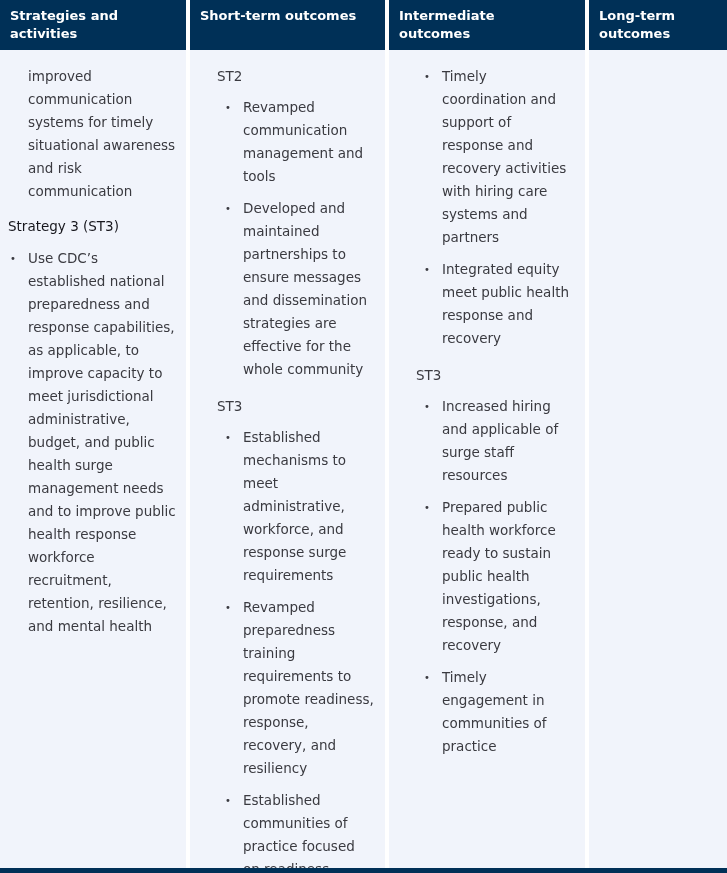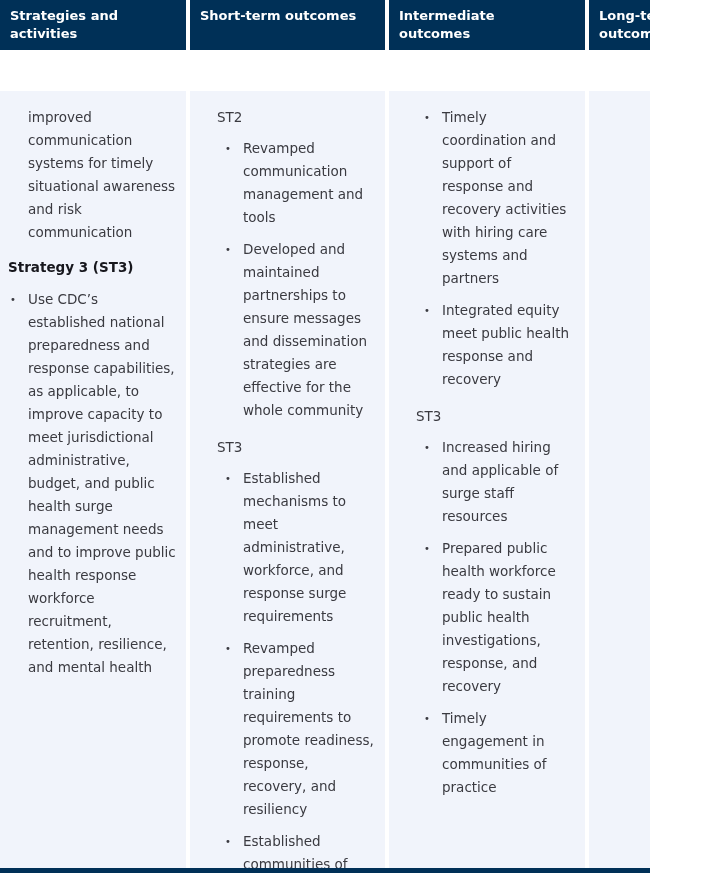--- a/index.html
+++ b/index.html
@@ -1,19 +1,19 @@
 <!DOCTYPE html>
 <html><head>
 <meta charset="utf-8">
 <style>
   html, body { margin: 0; padding: 0; background: #ffffff; }
   * { box-sizing: border-box; }
   #page {
     position: relative;
-    width: 650px;
+    width: 727px;
     height: 873px;
     background: #14532d;
     font-family: "DejaVu Sans", "Liberation Sans", sans-serif;
     overflow: hidden;
   }
   .grid {
     display: grid;
     grid-template-columns: 186px 195px 196px 138px;
     column-gap: 4px;
     grid-template-rows: 50px 818px;
@@ -30,26 +30,25 @@
     align-items: flex-start;
   }
   .col3 .h-text { display: inline-block; max-width: 104px; }
   .td {
     background: var(--body-bg, #f1f4fb);
     color: var(--text-col, #3a3a40);
     font-size: 13.5px;
     line-height: 23px;
     padding: 15px 10px 10px 8px;
     overflow: hidden;
-    margin-top: 41px;
   }
   .td.pad2 { padding-left: 27px; }
   .para.indent { margin-left: 20px; margin-bottom: 12px; }
   .heading {
-    font-weight: bold;
+    font-weight: normal;
     color: var(--heading-col, #17171d);
     margin: 2px 0 9px 0;
   }
   .label { margin: 14px 0 8px 0; }
   .label:first-child { margin-top: 0; }
   .bullet-item { display: flex; margin-bottom: 9px; }
   .bullet-item:last-child { margin-bottom: 0; }
   .col1 .bullet-item { padding-left: 2px; }
   .col2 .bullet-item, .col3 .bullet-item { padding-left: 8px; }
   .bullet-marker {

